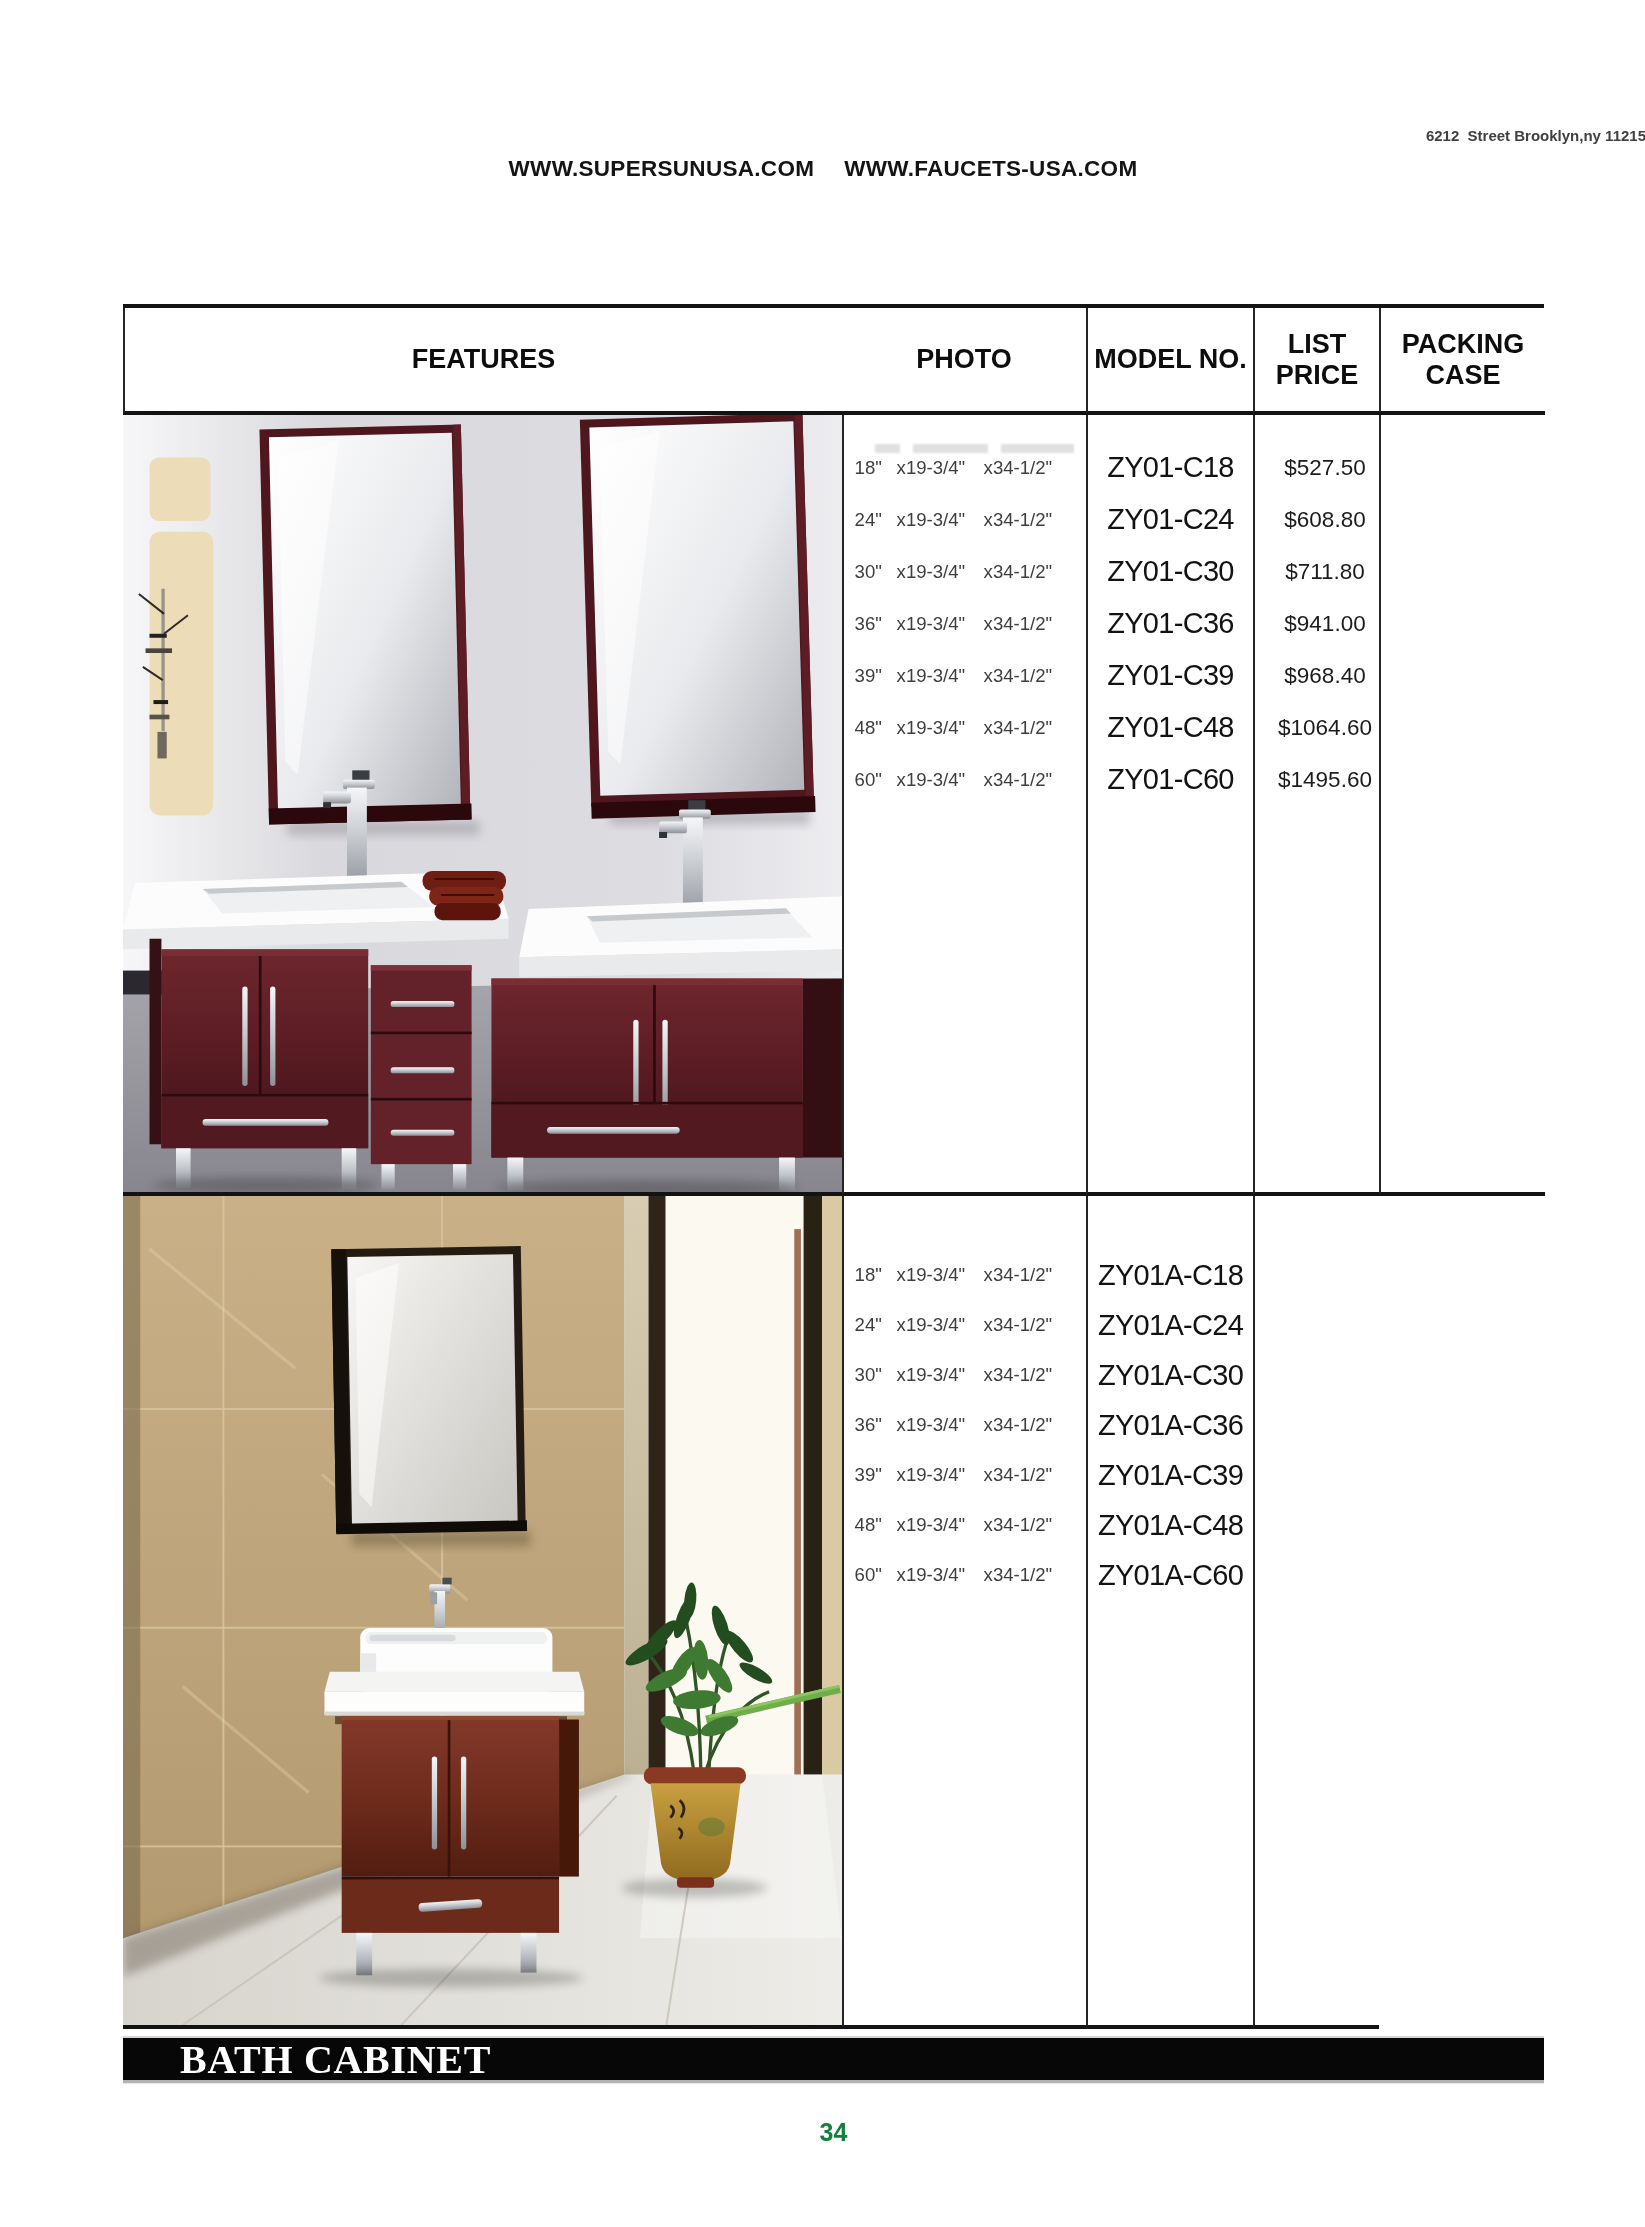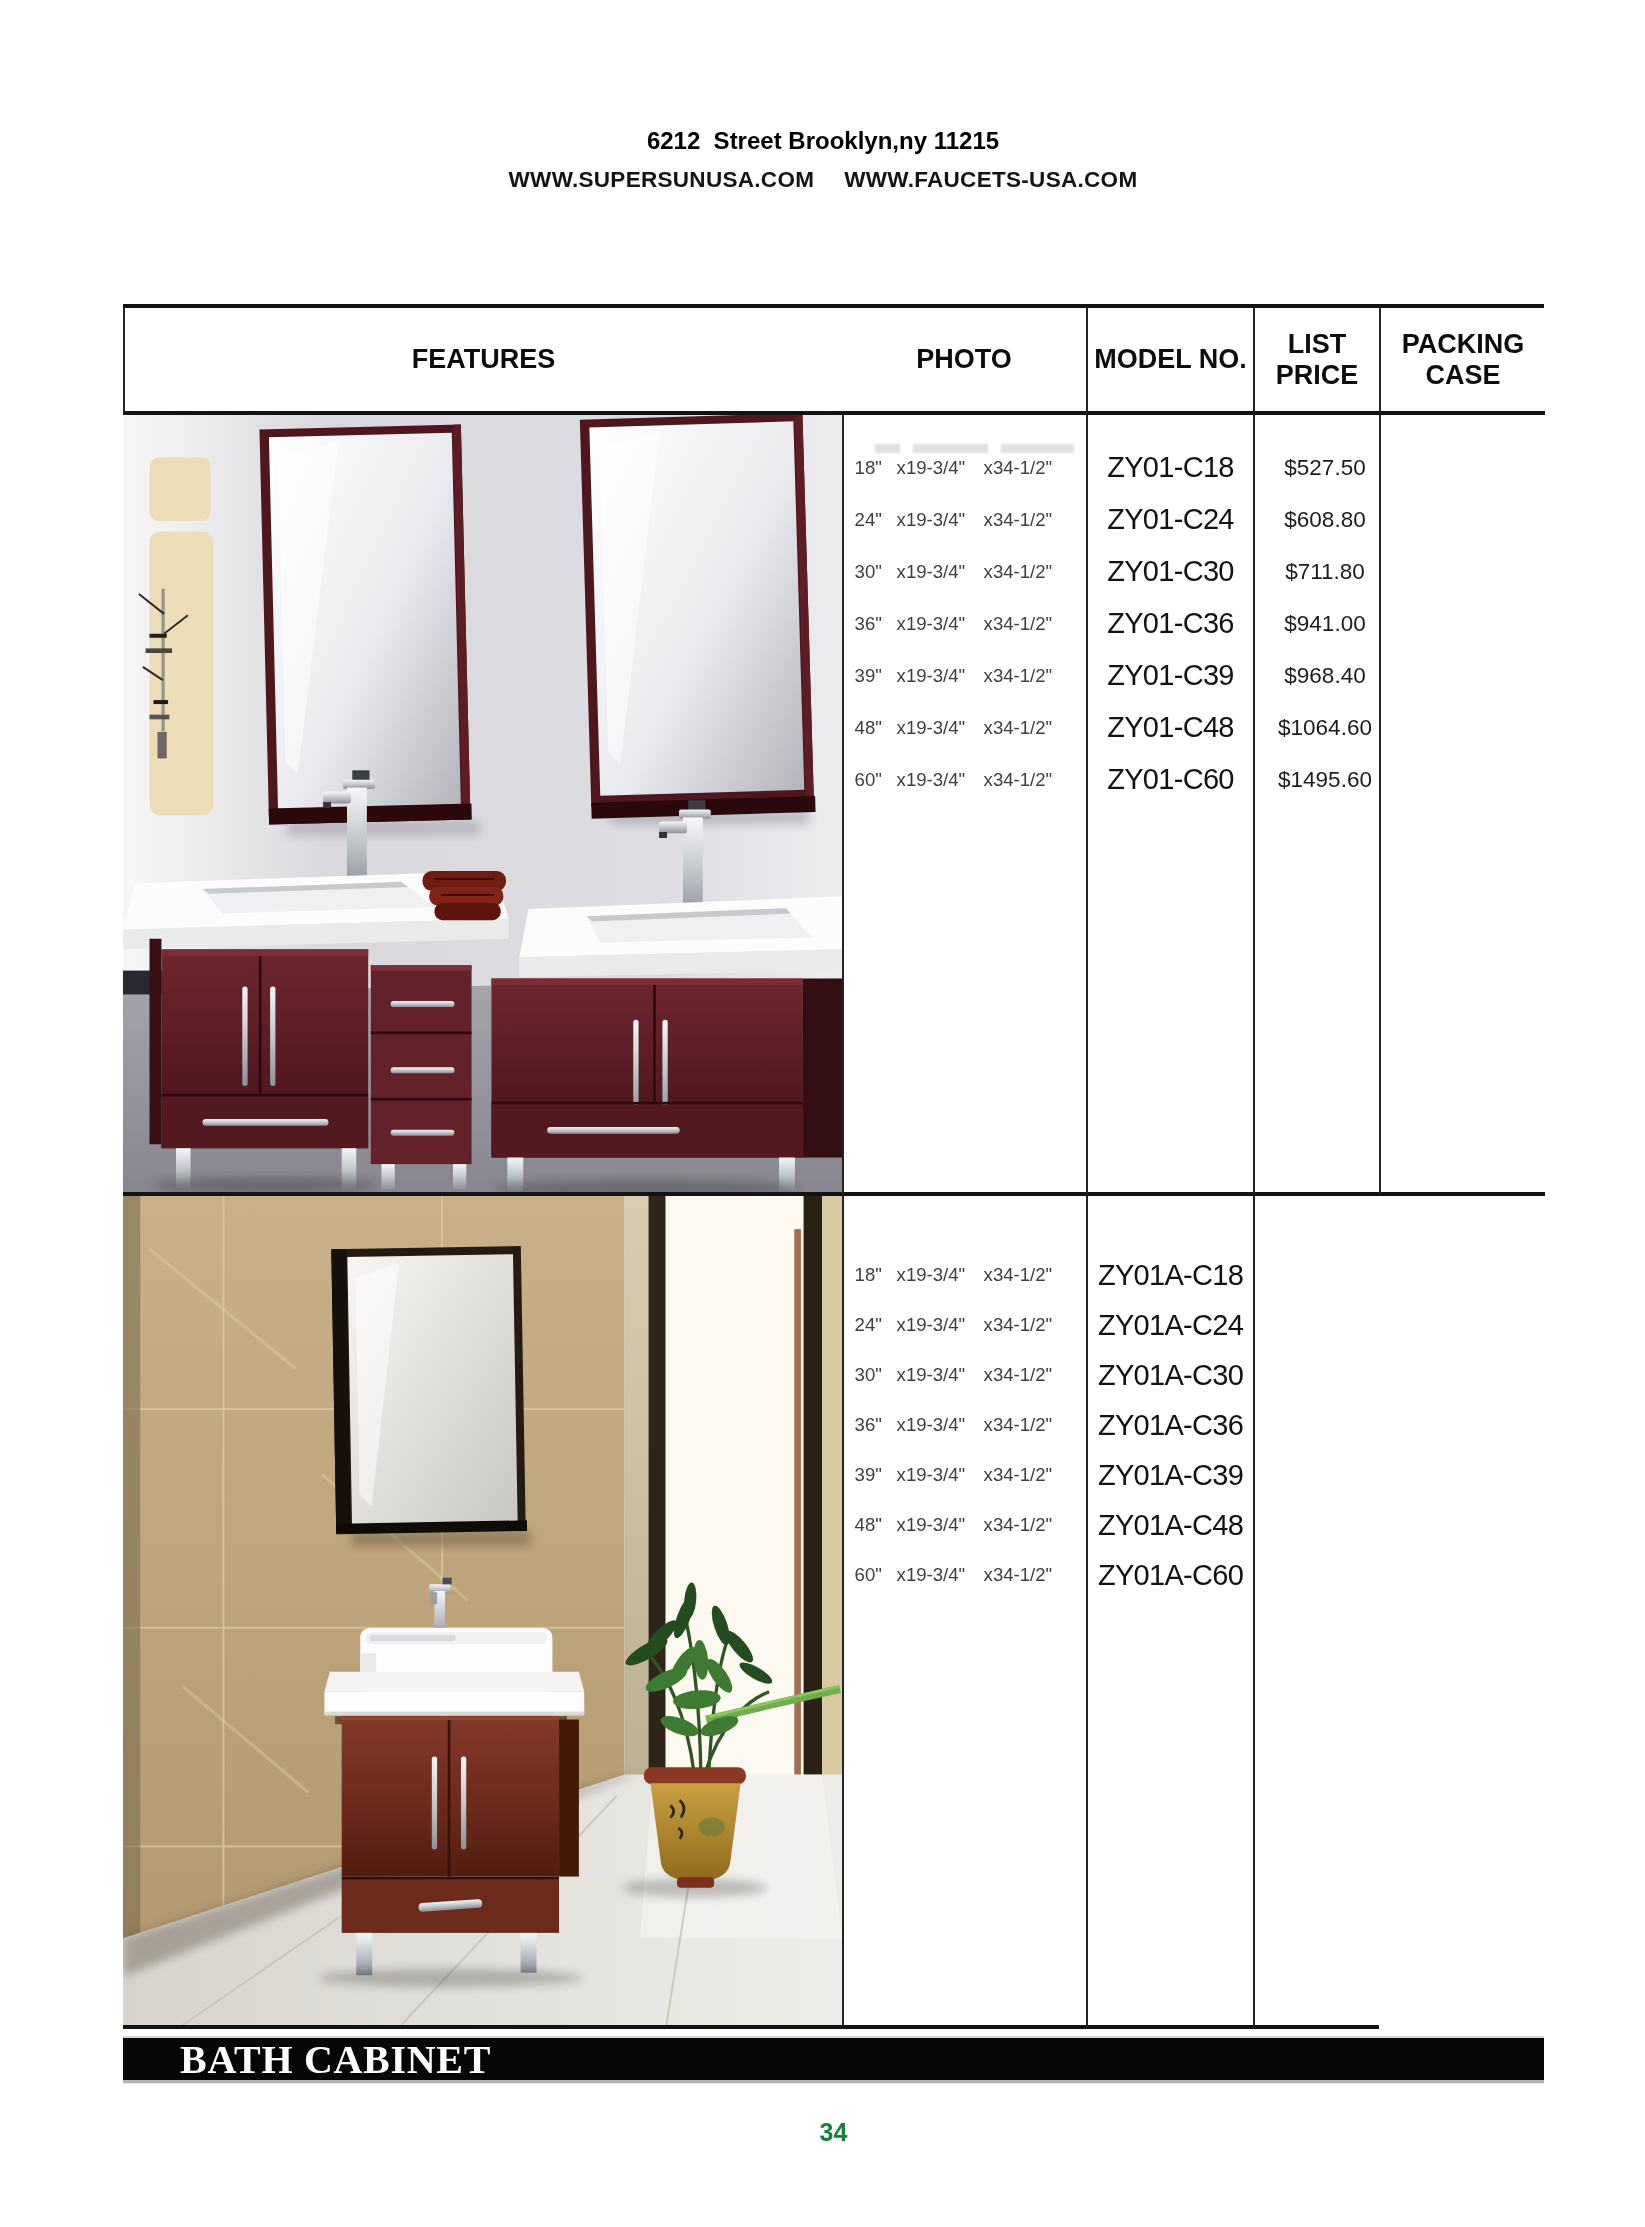--- a/index.html
+++ b/index.html
@@ -2,21 +2,21 @@
 <html style="font-size:10.6px"><head>
 <meta charset="utf-8">
 <style>
   html,body{margin:0;padding:0;background:#ffffff;}
   .page{position:relative;width:1646px;height:2227px;background:#ffffff;overflow:hidden;
         font-family:"Liberation Sans",sans-serif;color:#111;}
 
   
   .doc-header{position:absolute;top:111px;left:0;width:100%;text-align:center;}
   .company{font-size:60px;font-weight:700;letter-spacing:0;color:#0c0c0c;line-height:1;}
-  .address{margin-top:16px;font-size:24px;font-weight:700;white-space:pre;color:#000000;}
+  .address{margin-top:16px;font-size:15px;font-weight:700;white-space:pre;color:#404040;text-align:right;}
   .websites{margin-top:12px;display:flex;justify-content:center;gap:30px;
             font-size:22.5px;font-weight:700;color:#141414;letter-spacing:0.3px;}
 
   
   .catalog{position:absolute;left:123px;top:304px;width:1421px;
            display:grid;grid-template-columns:719px 244px 167px 126px 166px;
            grid-template-rows:107px 781px 833px;
            border-top:4px solid #131313;}
   .cell{box-sizing:border-box;background:#ffffff;border-bottom:4.6px solid #131313;position:relative;}
   .bl{border-left:2px solid #242424;}

